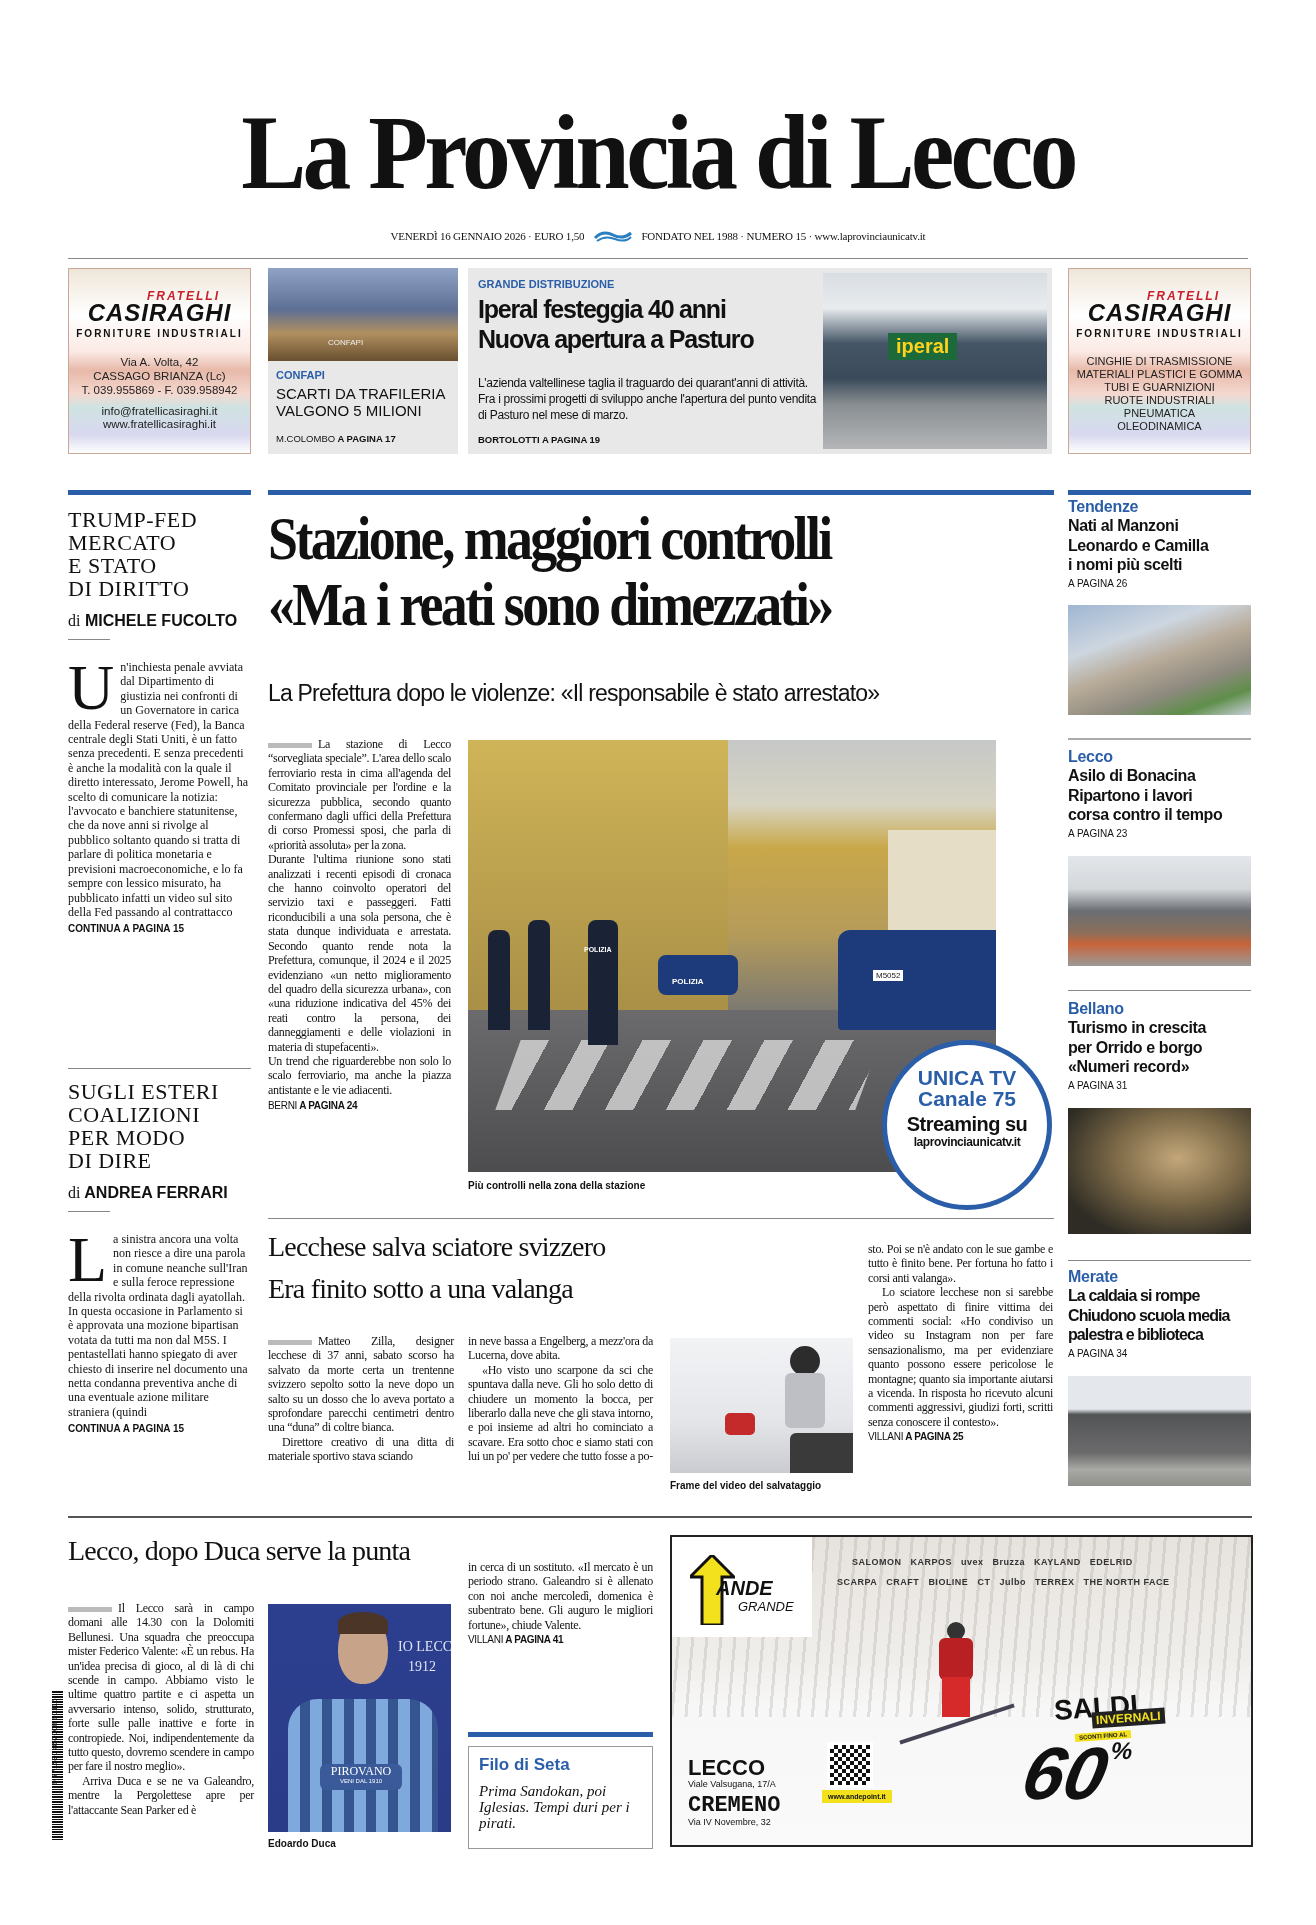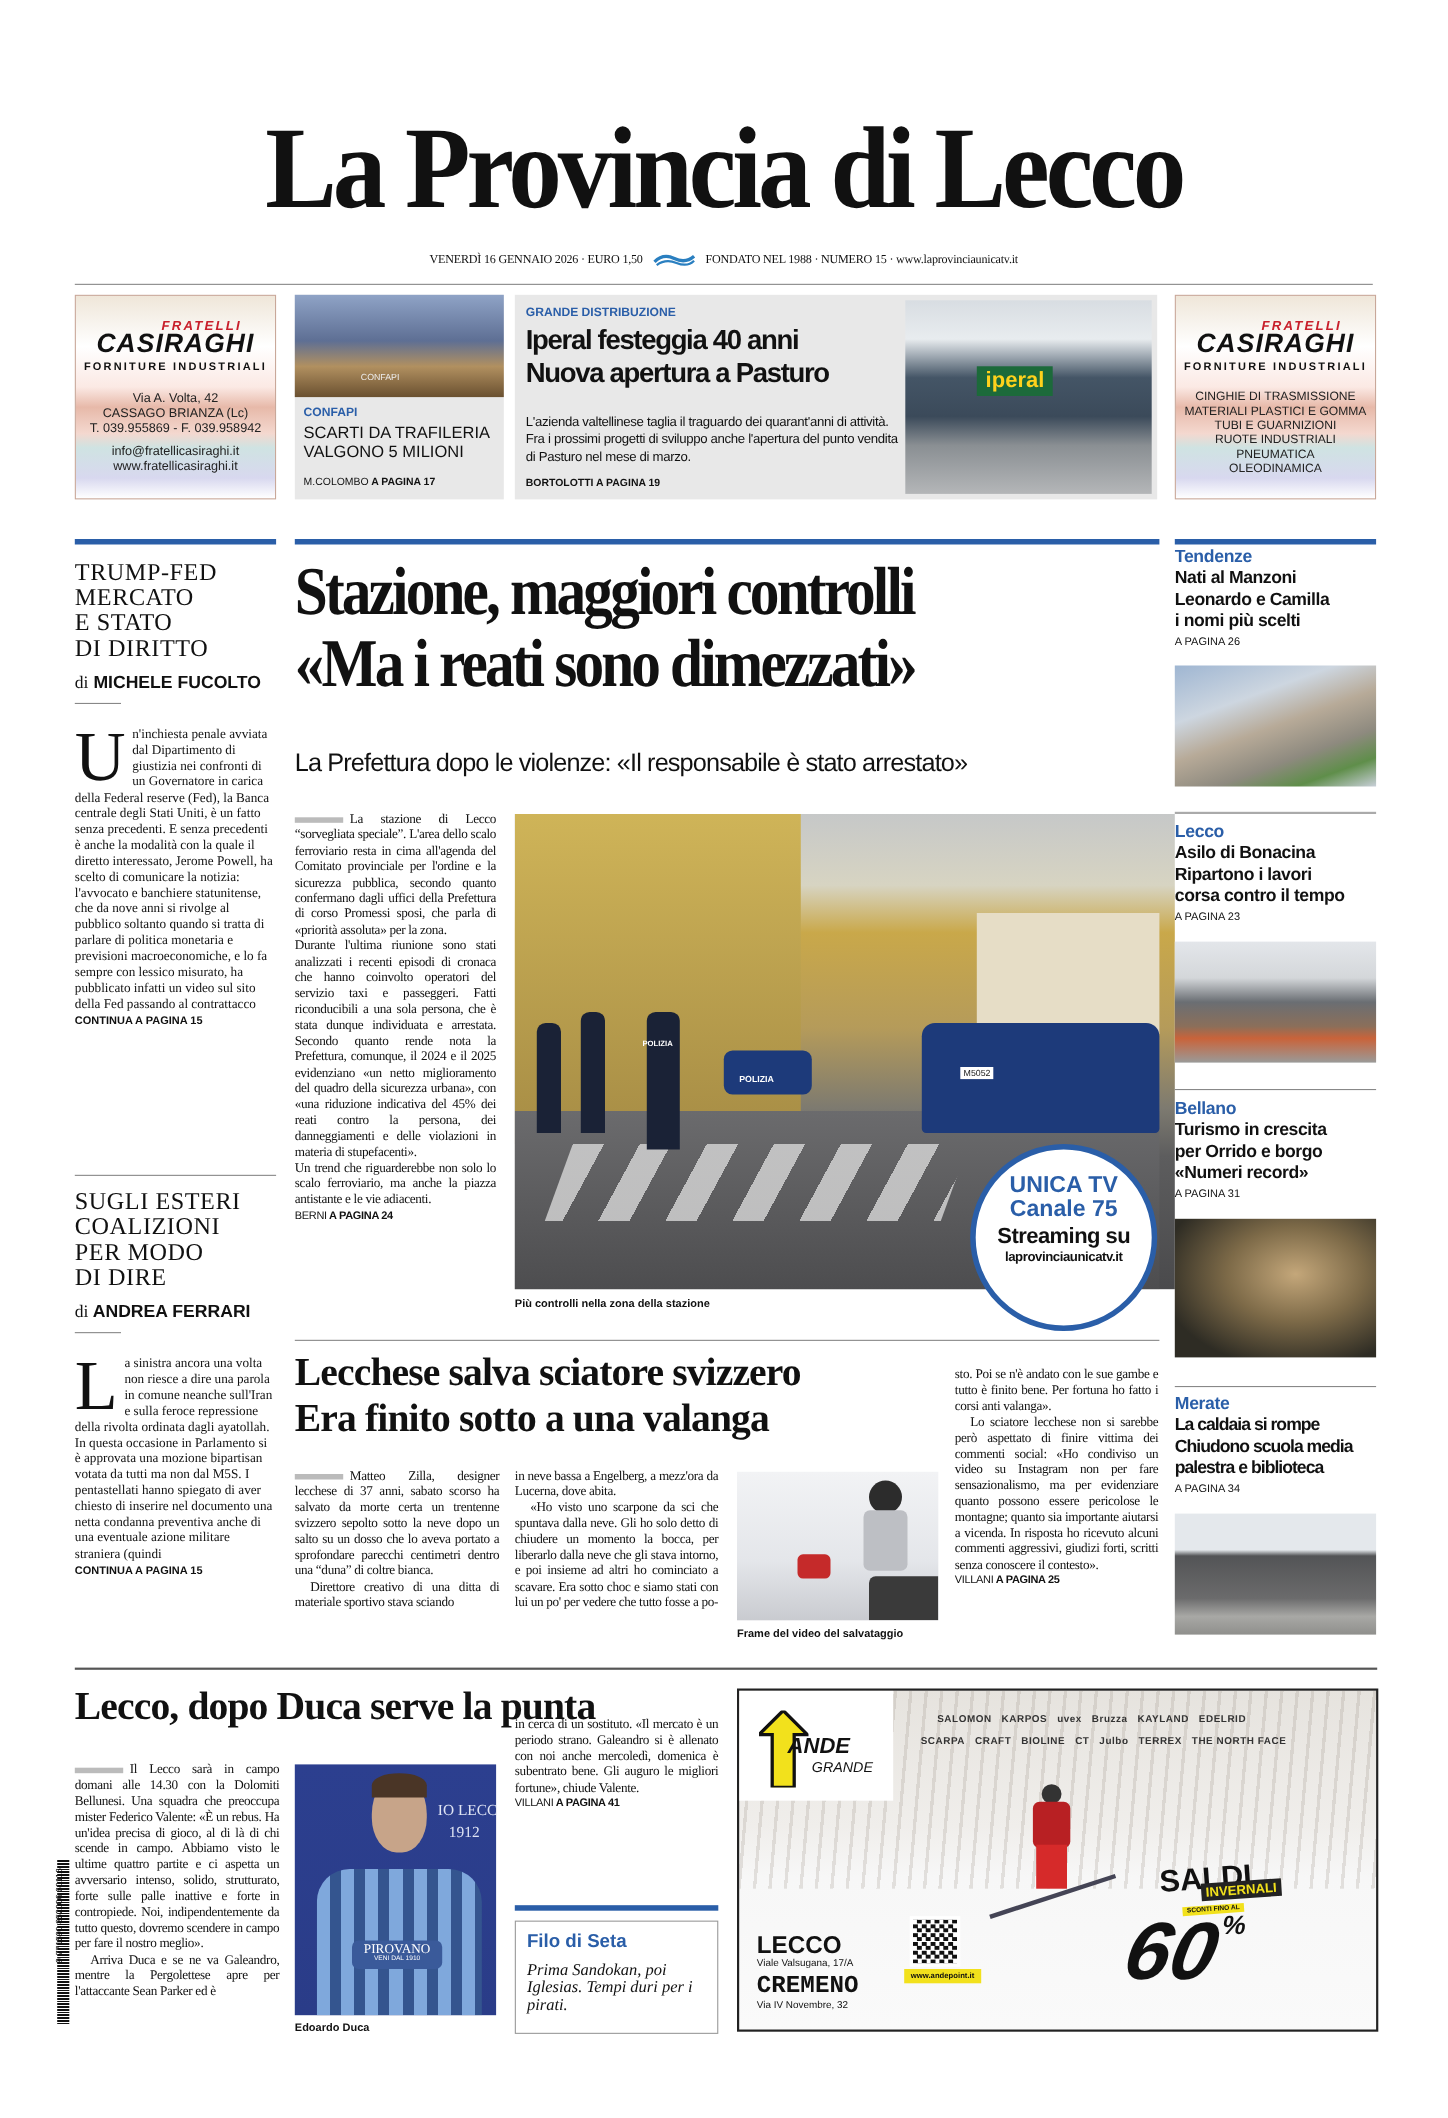--- a/index.html
+++ b/index.html
@@ -51,21 +51,21 @@
   #tv-badge { width: 170px; height: 170px; border-radius: 50%; background: #fff; border: 5px solid #2a5ea8; text-align: center; }
   #tv-badge .l1 { font-family: "Liberation Sans", sans-serif; font-weight: bold; color: #2a5ea8; font-size: 21px; line-height: 21px; }
   #tv-badge .l3 { font-family: "Liberation Sans", sans-serif; font-weight: bold; font-size: 20px; line-height: 22px; margin-top: 4px; letter-spacing: -0.5px; }
   #tv-badge .l4 { font-family: "Liberation Sans", sans-serif; font-weight: bold; font-size: 12px; letter-spacing: -0.4px; }
 
   
   .side-kicker { font-family: "Liberation Sans", sans-serif; font-weight: bold; font-size: 16px; color: #2a5ea8; letter-spacing: -0.3px; }
   .side-title { font-family: "Liberation Sans", sans-serif; font-weight: bold; font-size: 16px; line-height: 19.5px; letter-spacing: -0.4px; }
   .side-ref { font-family: "Liberation Sans", sans-serif; font-size: 10px; }
 
-  .h2 { font-weight: bold; font-size: 36px; line-height: 42px; letter-spacing: -0.8px; white-space: nowrap; }
+  .h2 { font-weight: normal; font-size: 28px; line-height: 42px; letter-spacing: -0.8px; white-space: nowrap; }
 
   
   #filo { border: 1px solid #999; }
   #filo .t { font-family: "Liberation Sans", sans-serif; font-weight: bold; font-size: 17px; color: #2a5ea8; }
   #filo .q { font-style: italic; font-size: 15px; line-height: 16px; }
 
   
   #ande { border: 2px solid #222; overflow: hidden; background: linear-gradient(180deg, #e6e3de 0%, #f0eeeb 40%, #f7f7f7 55%, #fafafa 100%); }
   .ande-brand { font-family: "Liberation Sans", sans-serif; font-weight: bold; font-style: italic; }
   .brands-row { font-family: "Liberation Sans", sans-serif; font-size: 9px; font-weight: bold; color: #333; letter-spacing: 0.5px; white-space: nowrap; }
@@ -196,21 +196,21 @@
 
 <div class="abs body-text just serif" style="left:268px;top:737px;width:183px;">
   <div><span class="lead-bar"></span><span>La stazione di Lecco “sorvegliata speciale”. L'area dello scalo ferroviario resta in cima all'agenda del Comitato provinciale per l'ordine e la sicurezza pubblica, secondo quanto confermano dagli uffici della Prefettura di corso Promessi sposi, che parla di «priorità assoluta» per la zona.</span></div>
   <div>Durante l'ultima riunione sono stati analizzati i recenti episodi di cronaca che hanno coinvolto operatori del servizio taxi e passeggeri. Fatti riconducibili a una sola persona, che è stata dunque individuata e arrestata. Secondo quanto rende nota la Prefettura, comunque, il 2024 e il 2025 evidenziano «un netto miglioramento del quadro della sicurezza urbana», con «una riduzione indicativa del 45% dei reati contro la persona, dei danneggiamenti e delle violazioni in materia di stupefacenti».</div>
   <div>Un trend che riguarderebbe non solo lo scalo ferroviario, ma anche la piazza antistante e le vie adiacenti.</div>
   <div class="ref" style="font-size:10px;margin-top:2px;">
     <span class="light">BERNI</span> <span>A PAGINA 24</span>
   </div>
 </div>
 
-<div class="abs photo" style="left:468px;top:740px;width:600px;height:432px;background:linear-gradient(180deg,#c6c8c8 0%,#d7d4c2 15%,#c9a84a 25%,#b59b5a 45%,#7d7a70 62%,#5d5d5e 72%,#4a4a4c 100%);">
+<div class="abs photo" style="left:468px;top:740px;width:528px;height:432px;background:linear-gradient(180deg,#c6c8c8 0%,#d7d4c2 15%,#c9a84a 25%,#b59b5a 45%,#7d7a70 62%,#5d5d5e 72%,#4a4a4c 100%);">
   <div style="position:absolute;left:0;top:0;width:260px;height:300px;background:linear-gradient(180deg,#cfb458,#a68c45);"></div>
   <div style="position:absolute;left:420px;top:90px;width:166px;height:110px;background:#e6ddc6;"></div>
   <div style="position:absolute;left:0;top:270px;width:586px;height:162px;background:linear-gradient(180deg,#6b6b6d,#4d4d4f);"></div>
   <div style="position:absolute;left:40px;top:300px;width:360px;height:70px;background:repeating-linear-gradient(100deg,#d8d8d8 0 28px,transparent 28px 60px);opacity:0.8;transform:skewX(-20deg);"></div>
   <div style="position:absolute;left:370px;top:190px;width:216px;height:100px;background:#1d3a7a;border-radius:12px 12px 4px 4px;">
     <div style="position:absolute;left:35px;top:40px;background:#fff;color:#222;font-family:'Liberation Sans',sans-serif;font-size:8px;padding:1px 3px;">M5052</div>
   </div>
   <div style="position:absolute;left:190px;top:215px;width:80px;height:40px;background:#1d3a7a;border-radius:8px;">
     <div style="position:absolute;left:14px;top:22px;color:#fff;font-family:'Liberation Sans',sans-serif;font-size:8px;font-weight:bold;">POLIZIA</div>
   </div>

